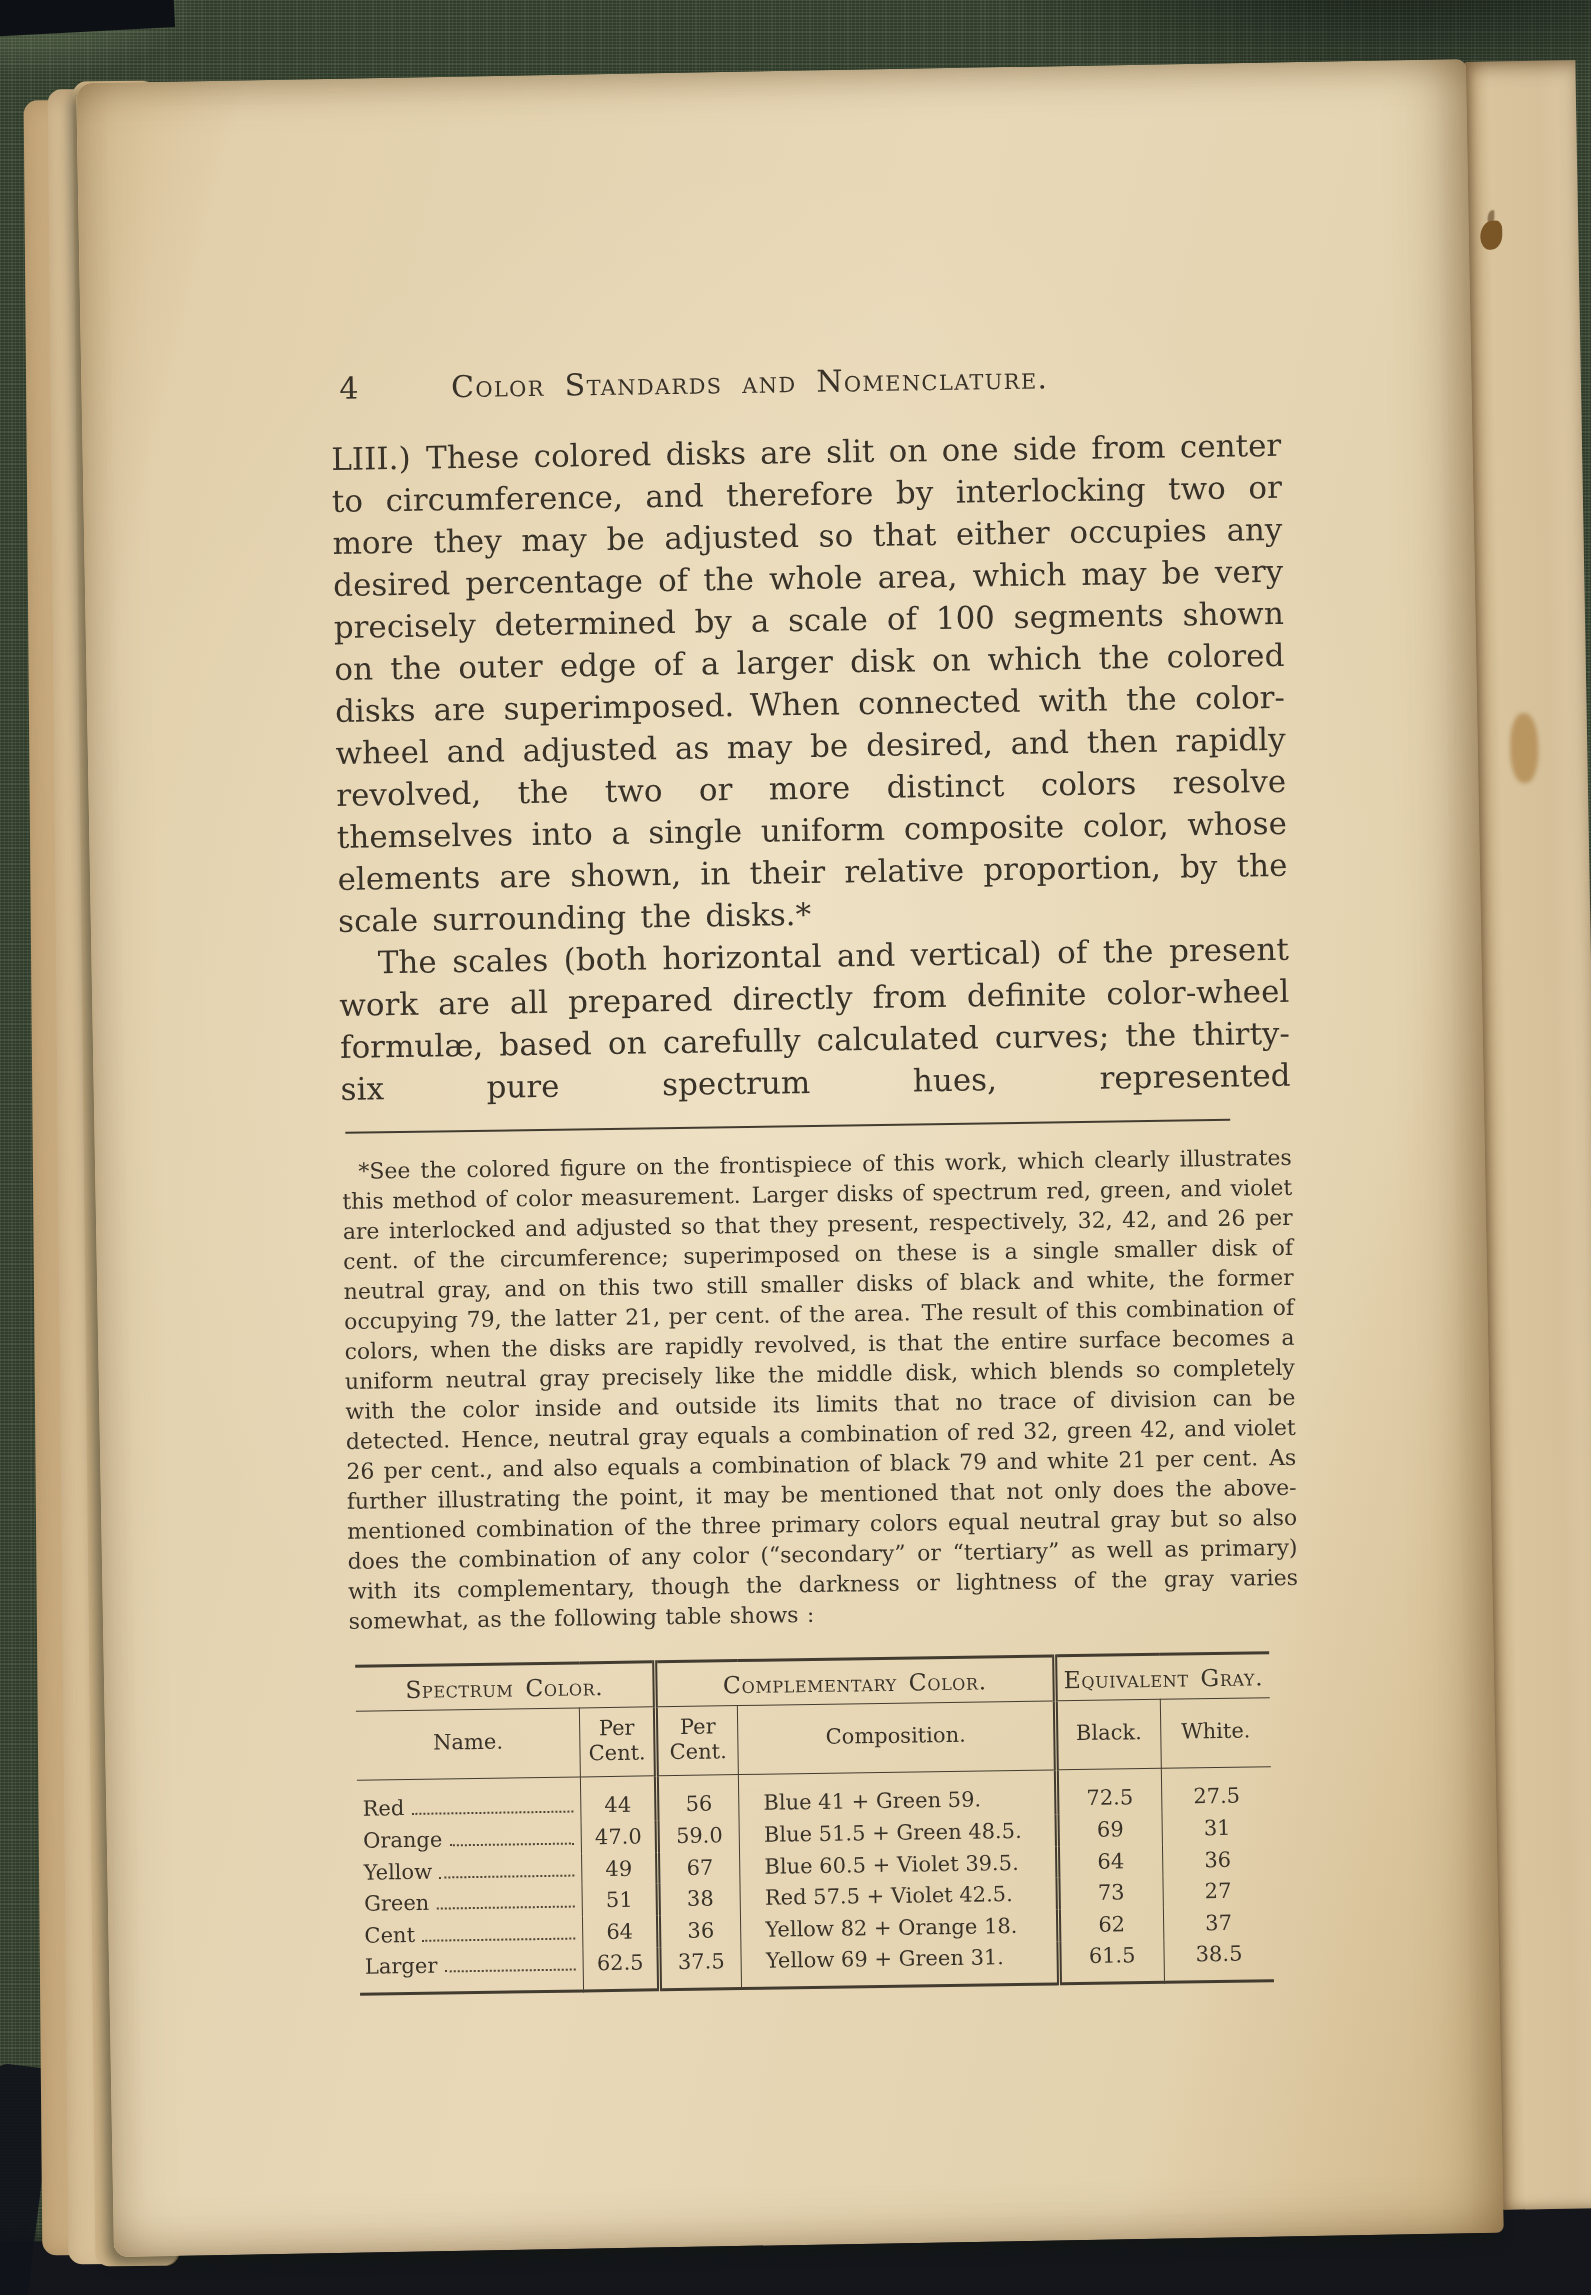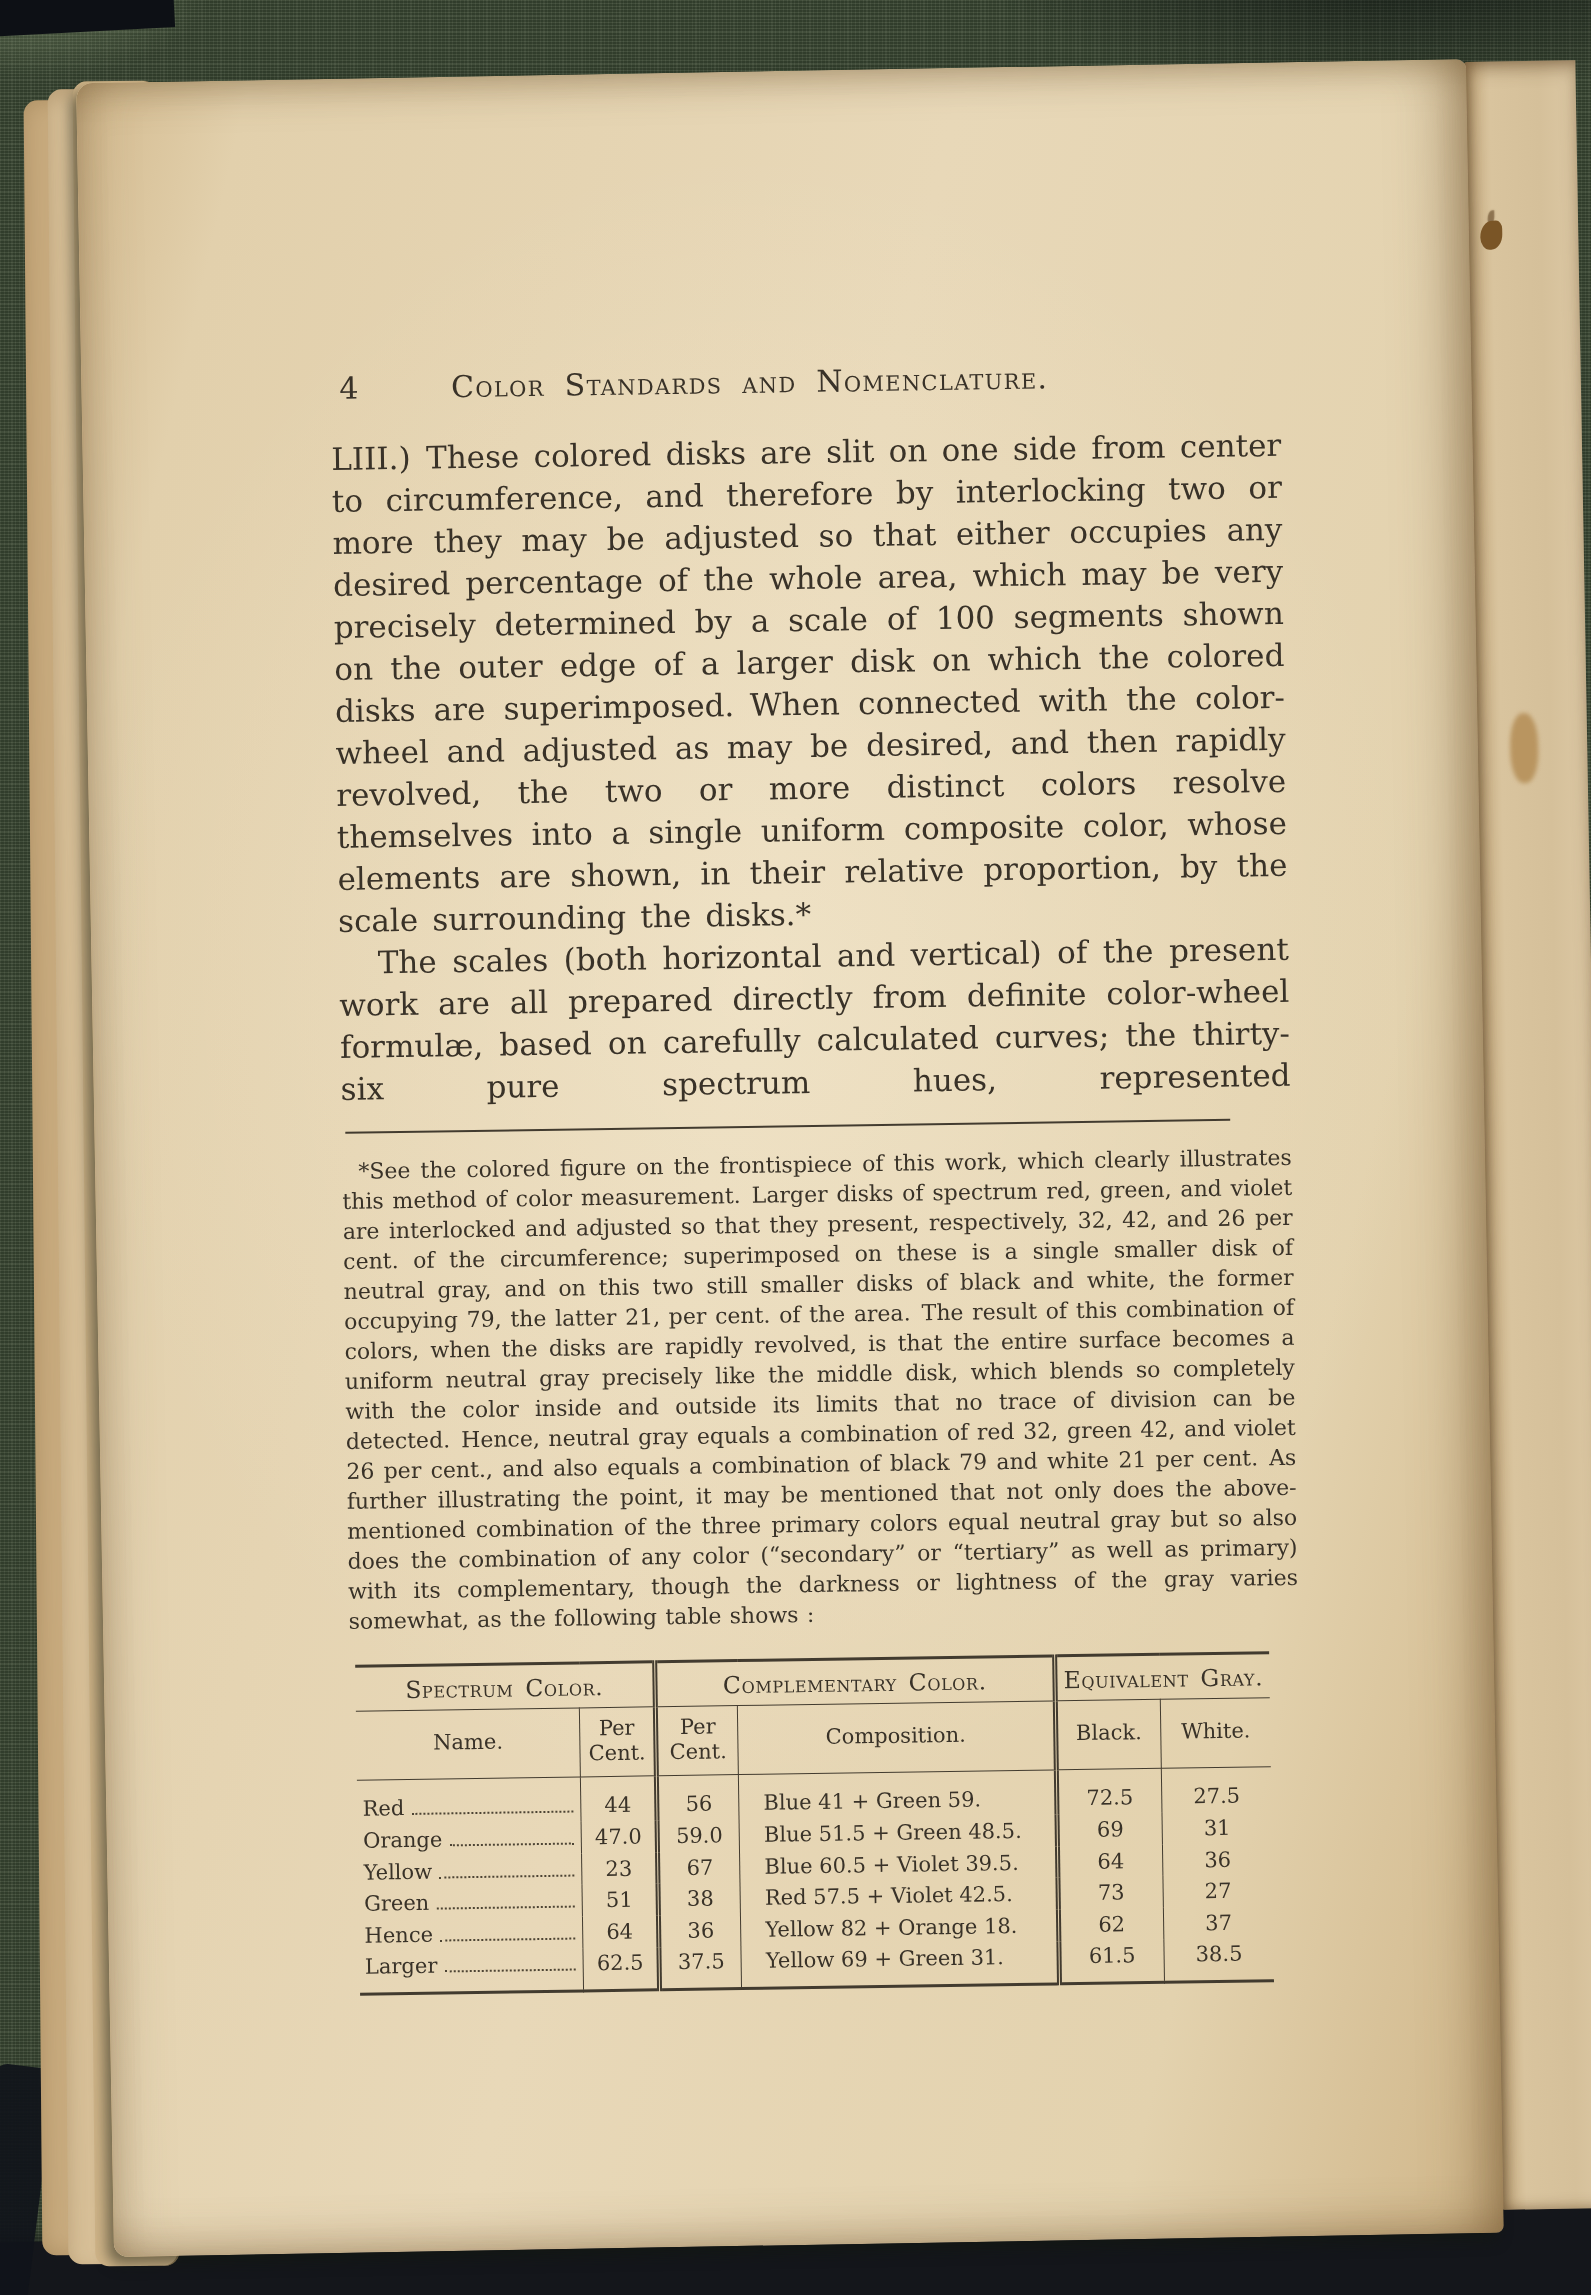--- a/index.html
+++ b/index.html
@@ -165,21 +165,21 @@
           <td class="num vr1">69</td>
           <td class="num">31</td>
         </tr>
         <tr>
           <td class="name vr1">
             <span class="nmw">
               <span>Yellow</span>
               <span class="leader"></span>
             </span>
           </td>
-          <td class="num vr2">23</td>
+          <td class="num vr2">49</td>
           <td class="num vr1">67</td>
           <td class="comp vr2">Blue 60.5 + Violet 39.5.</td>
           <td class="num vr1">64</td>
           <td class="num">36</td>
         </tr>
         <tr>
           <td class="name vr1">
             <span class="nmw">
               <span>Green</span>
               <span class="leader"></span>
@@ -187,21 +187,21 @@
           </td>
           <td class="num vr2">51</td>
           <td class="num vr1">38</td>
           <td class="comp vr2">Red 57.5 + Violet 42.5.</td>
           <td class="num vr1">73</td>
           <td class="num">27</td>
         </tr>
         <tr>
           <td class="name vr1">
             <span class="nmw">
-              <span>Hence</span>
+              <span>Cent</span>
               <span class="leader"></span>
             </span>
           </td>
           <td class="num vr2">64</td>
           <td class="num vr1">36</td>
           <td class="comp vr2">Yellow 82 + Orange 18.</td>
           <td class="num vr1">62</td>
           <td class="num">37</td>
         </tr>
         <tr>

